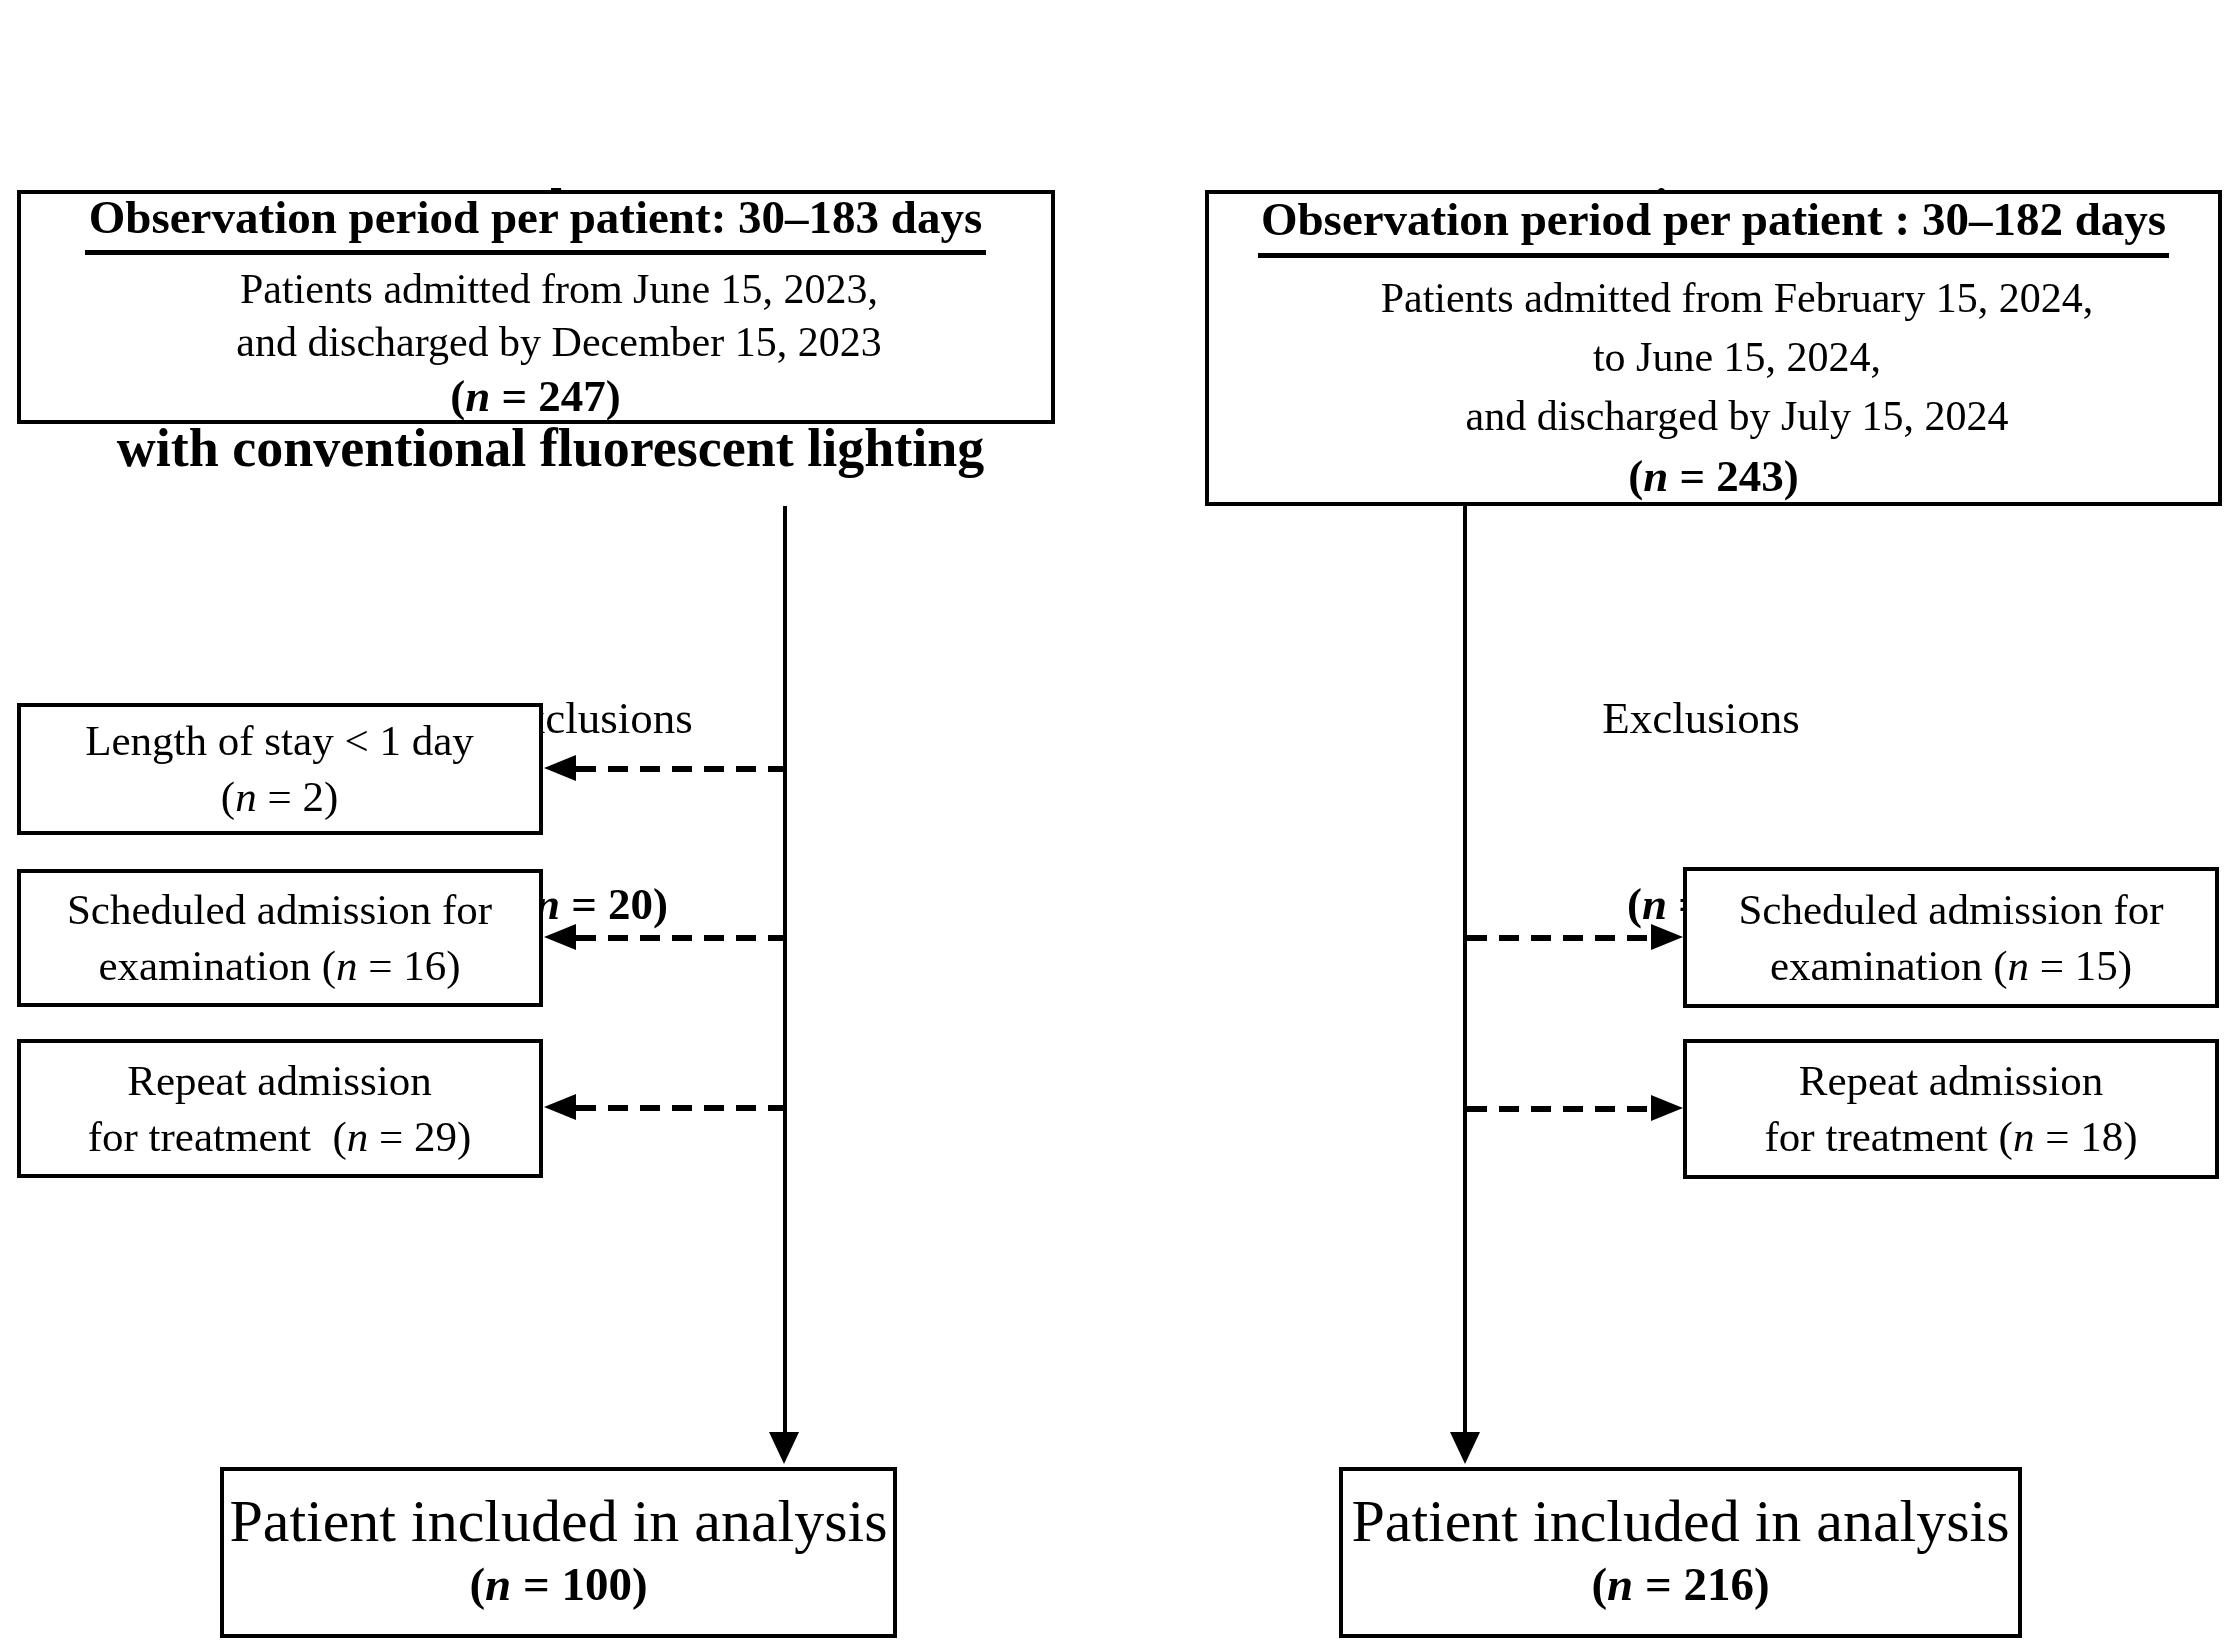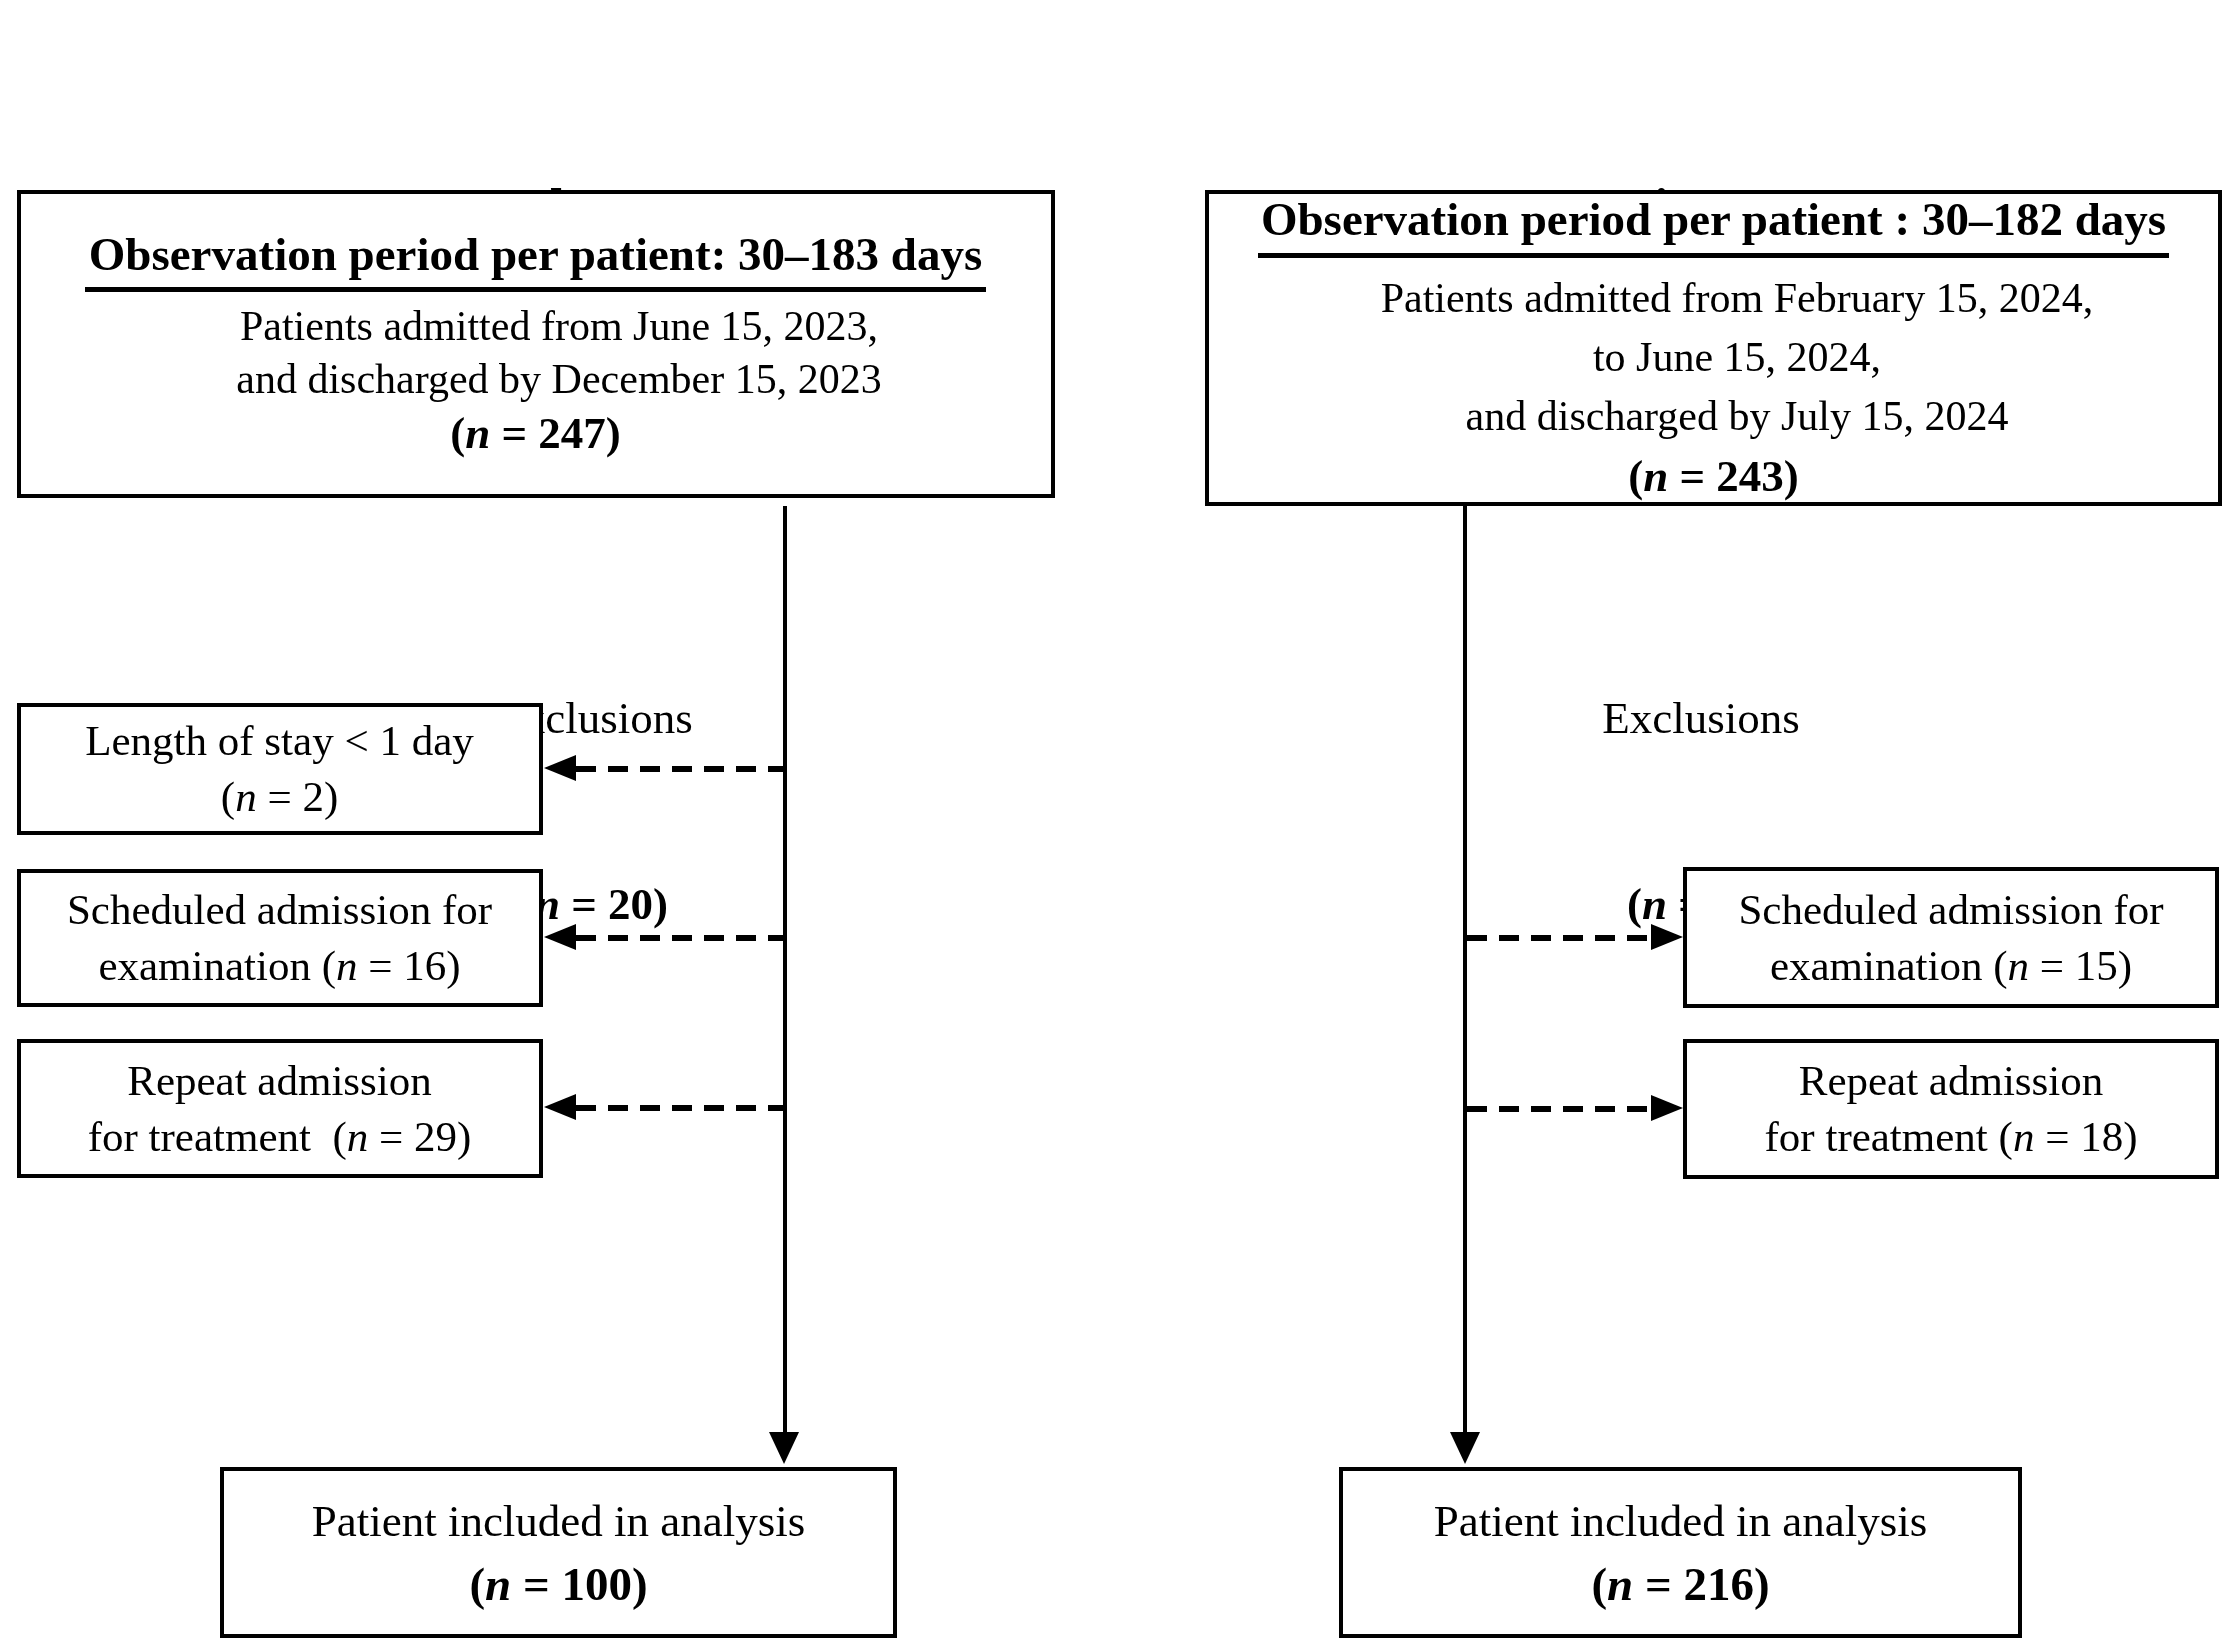--- a/index.html
+++ b/index.html
@@ -30,21 +30,21 @@
     position: absolute;
     border: 4.4px solid #000;
     background: #fff;
     box-sizing: border-box;
     display: flex;
     flex-direction: column;
     align-items: center;
     justify-content: center;
     text-align: center;
   }
-  #topbox-left  { left: 16.5px;   top: 190px; width: 1038px; height: 308px; }
+  #topbox-left  { left: 16.5px;   top: 190px; width: 1038px; height: 234px; }
   #topbox-right { left: 1205px; top: 190px; width: 1017px; height: 316px; gap: 6px; }
 
   .topbox-heading {
     font-weight: bold;
     font-size: 47px;
     line-height: 55px;
     border-bottom: 5px solid #000;
     padding: 0 3.3px 5.5px 3.3px;
     margin-bottom: 7.7px;
     white-space: pre-wrap;
@@ -70,21 +70,21 @@
   .sidebox { font-size: 43px; line-height: 56px; }
   .sidebox .nreg { white-space: pre-wrap; }
   .sidebox div { white-space: pre-wrap; }
   #lbox1 { left: 16.5px; top: 703px; width: 526px; height: 132px; }
   #lbox2 { left: 16.5px; top: 869px; width: 526px; height: 138px; }
   #lbox3 { left: 16.5px; top: 1039px; width: 526px; height: 139px; }
   #rbox1 { left: 1683px; top: 867px; width: 536px; height: 141px; }
   #rbox2 { left: 1683px; top: 1039px; width: 536px; height: 140px; }
 
   
-  .bottombox .line1 { font-size: 45px; line-height: 63px; white-space: pre-wrap; }
+  .bottombox .line1 { font-size: 60px; line-height: 63px; white-space: pre-wrap; }
   .bottombox .nline { font-size: 47px; line-height: 63px; }
   #bottombox-left  { left: 220px;  top: 1467px; width: 677px; height: 171px; }
   #bottombox-right { left: 1339px; top: 1467px; width: 683px; height: 171px; }
 
   
   .vline {
     position: absolute;
     width: 4.4px;
     background: #000;
     top: 506px;

